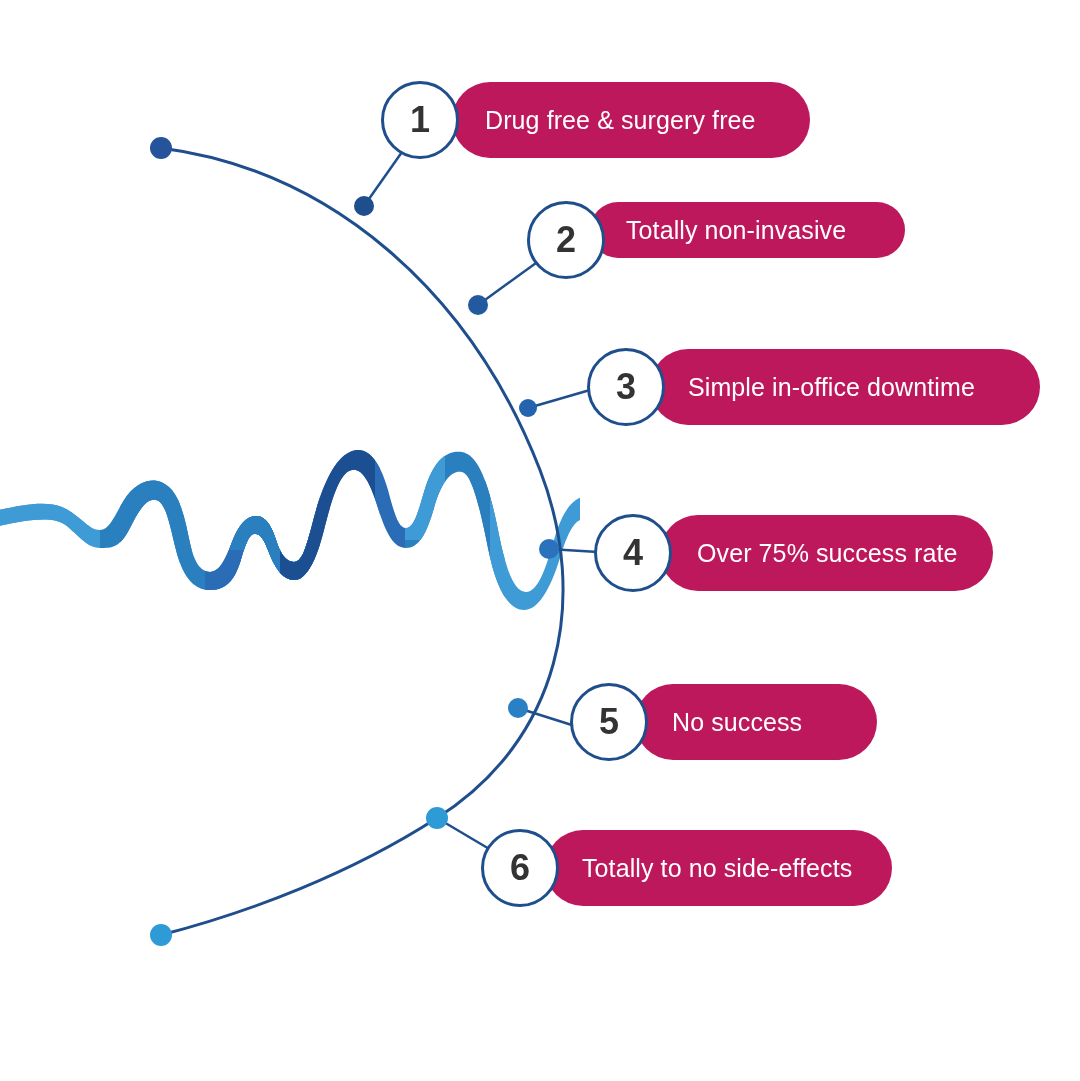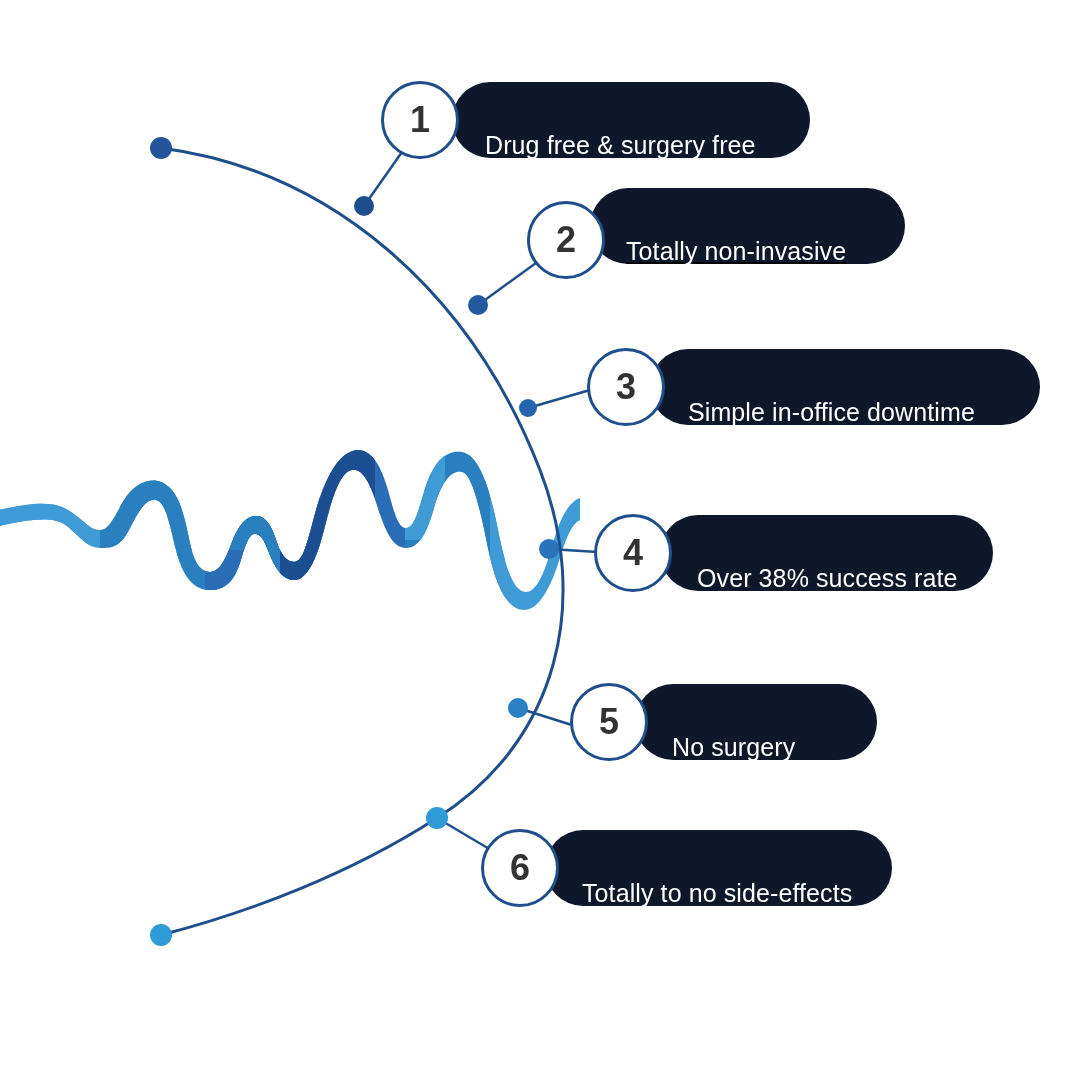--- a/index.html
+++ b/index.html
@@ -35,24 +35,24 @@
   .item {
     position: absolute;
     display: flex;
     align-items: center;
     pointer-events: auto;
   }
   .pill {
     position: absolute;
     left: 0;
     top: 0;
-    background: #0f172a;
+    background: #be185d;
     border-radius: 999px;
     display: flex;
-    align-items: flex-end;
+    align-items: center;
     box-sizing: border-box;
   }
   .pill-text {
     color: #ffffff;
     font-size: 25px;
     font-weight: 400;
     letter-spacing: 0.1px;
     white-space: nowrap;
     line-height: 1;
   }
@@ -189,49 +189,49 @@
     <div class="item">
       <div class="pill" style="left:452px; top:82px; width:358px; height:76px; padding-left:33px;">
         <span class="pill-text">Drug free &amp; surgery free</span>
       </div>
       <div class="num-circle" style="left:381px; top:81px;">
         <span class="num-text">1</span>
       </div>
     </div>
 
     <div class="item">
-      <div class="pill" style="left:590px; top:188px; width:315px; height:76px; padding-left:36px;text-decoration:underline;">
+      <div class="pill" style="left:590px; top:202px; width:315px; height:56px; padding-left:36px;">
         <span class="pill-text">Totally non-invasive</span>
       </div>
       <div class="num-circle" style="left:527px; top:201px;">
         <span class="num-text">2</span>
       </div>
     </div>
 
     <div class="item">
       <div class="pill" style="left:650px; top:349px; width:390px; height:76px; padding-left:38px;">
         <span class="pill-text">Simple in-office downtime</span>
       </div>
       <div class="num-circle" style="left:587px; top:348px;">
         <span class="num-text">3</span>
       </div>
     </div>
 
     <div class="item">
       <div class="pill" style="left:660px; top:515px; width:333px; height:76px; padding-left:37px;">
-        <span class="pill-text">Over 38% success rate</span>
+        <span class="pill-text">Over 75% success rate</span>
       </div>
       <div class="num-circle" style="left:594px; top:514px;">
         <span class="num-text">4</span>
       </div>
     </div>
 
     <div class="item">
       <div class="pill" style="left:635px; top:684px; width:242px; height:76px; padding-left:37px;">
-        <span class="pill-text">No surgery</span>
+        <span class="pill-text">No success</span>
       </div>
       <div class="num-circle" style="left:570px; top:683px;">
         <span class="num-text">5</span>
       </div>
     </div>
 
     <div class="item">
       <div class="pill" style="left:545px; top:830px; width:347px; height:76px; padding-left:37px;">
         <span class="pill-text">Totally to no side-effects</span>
       </div>

